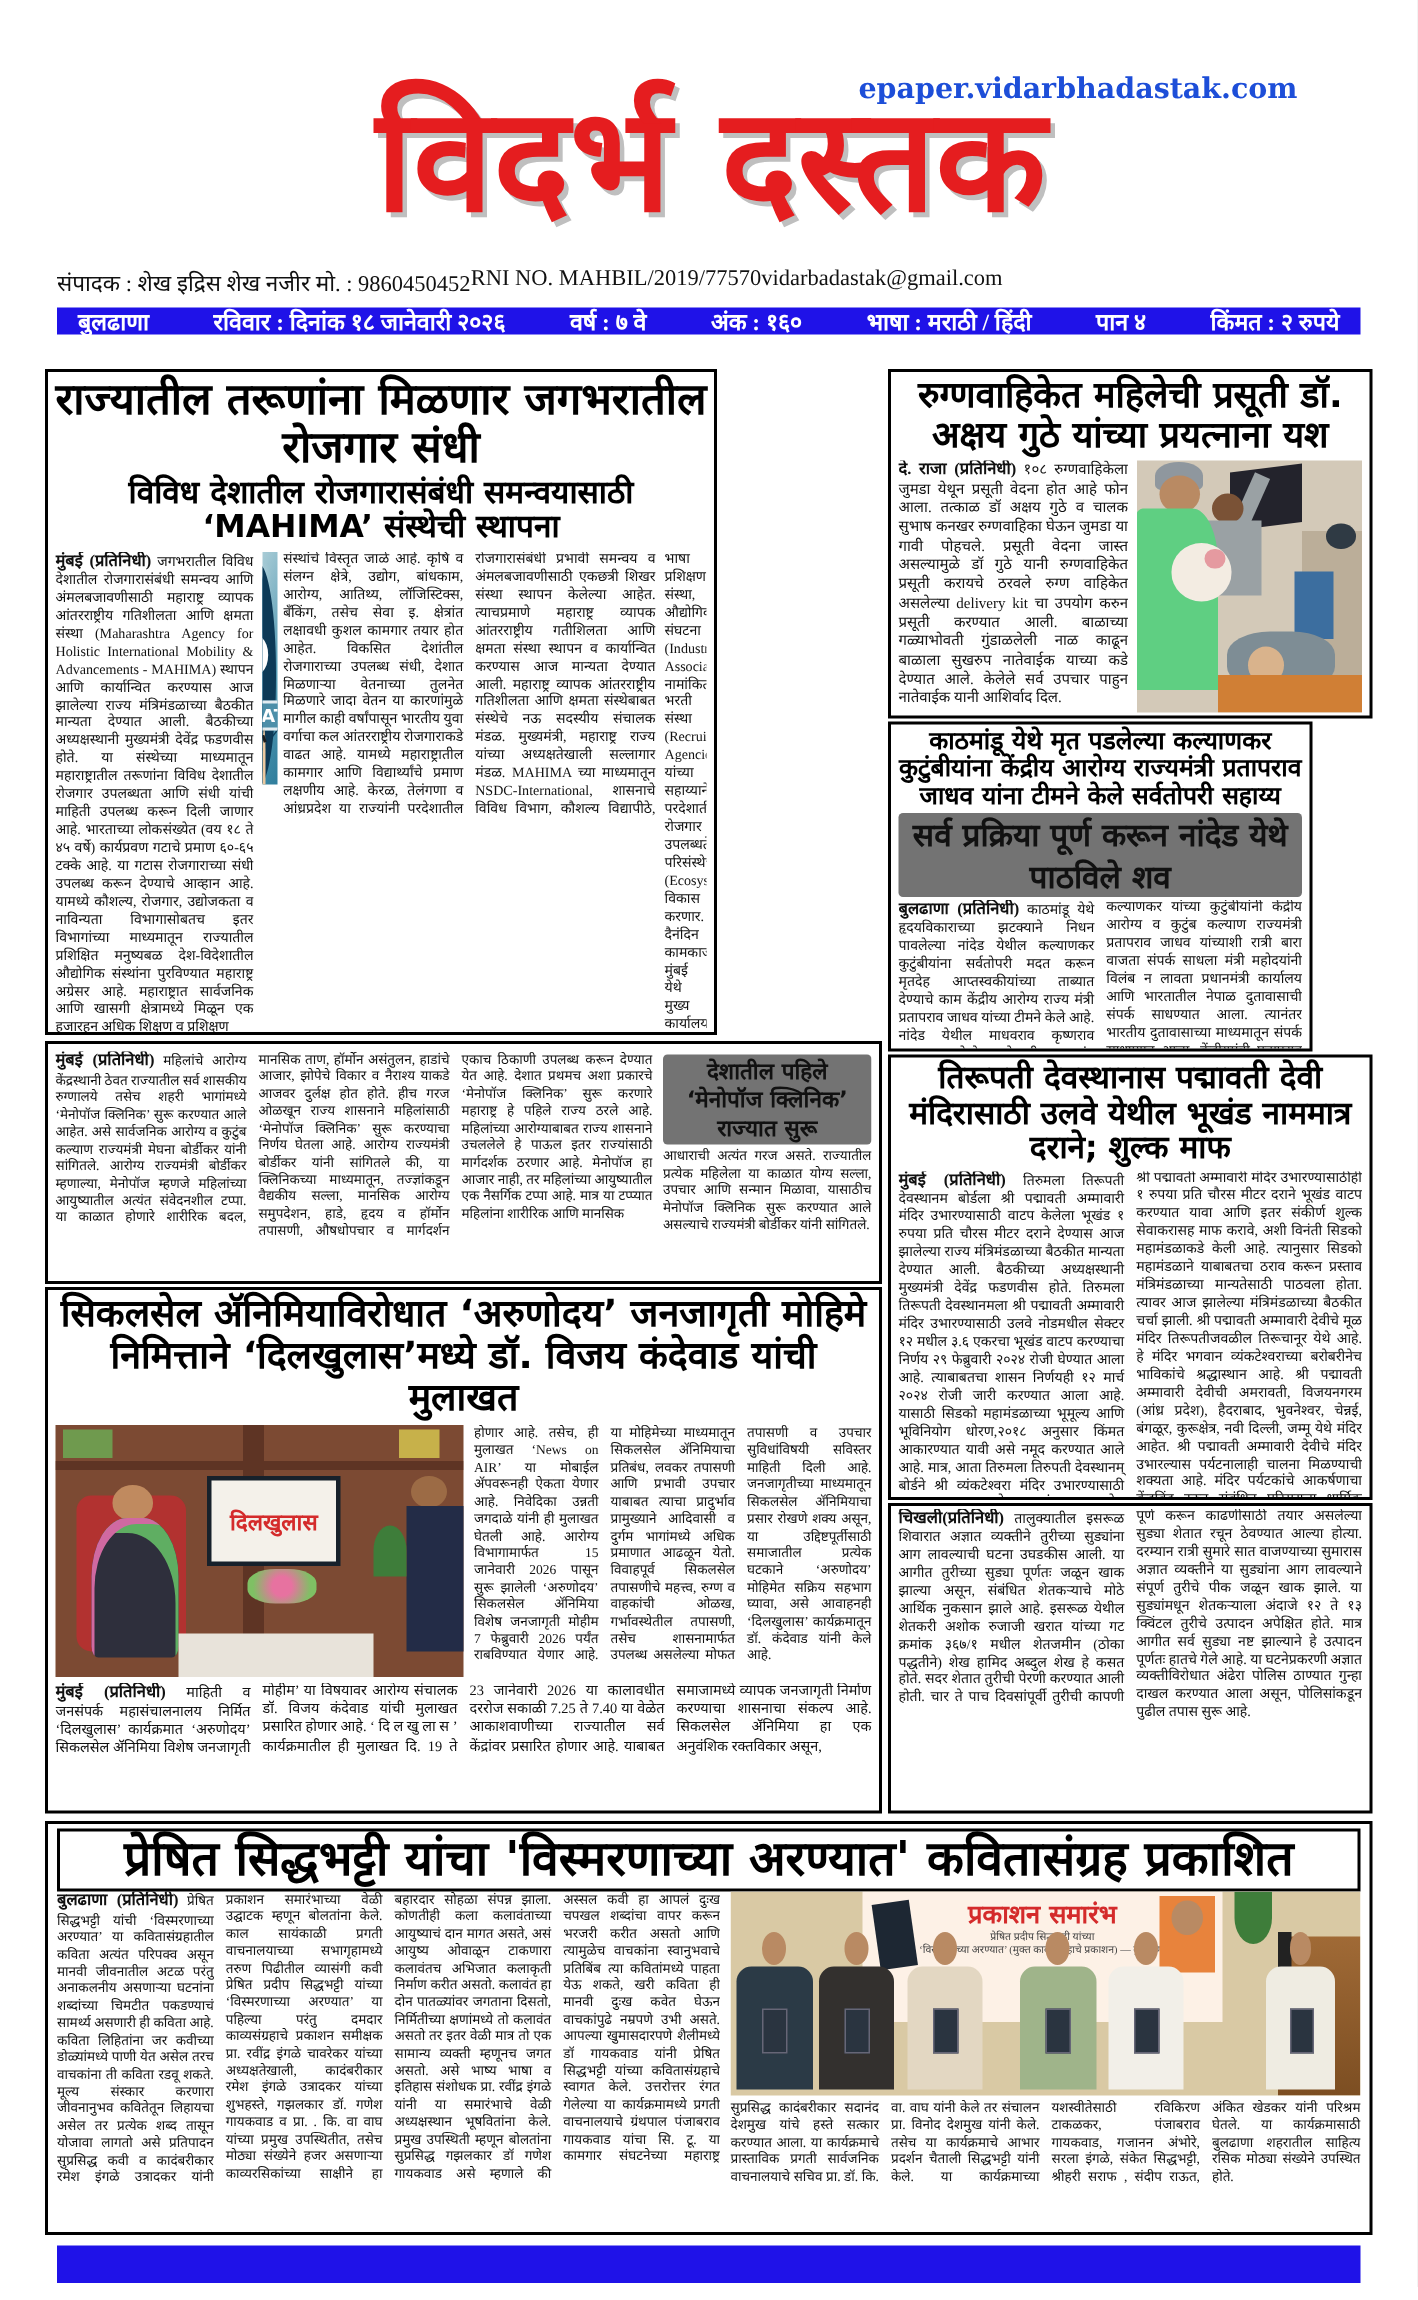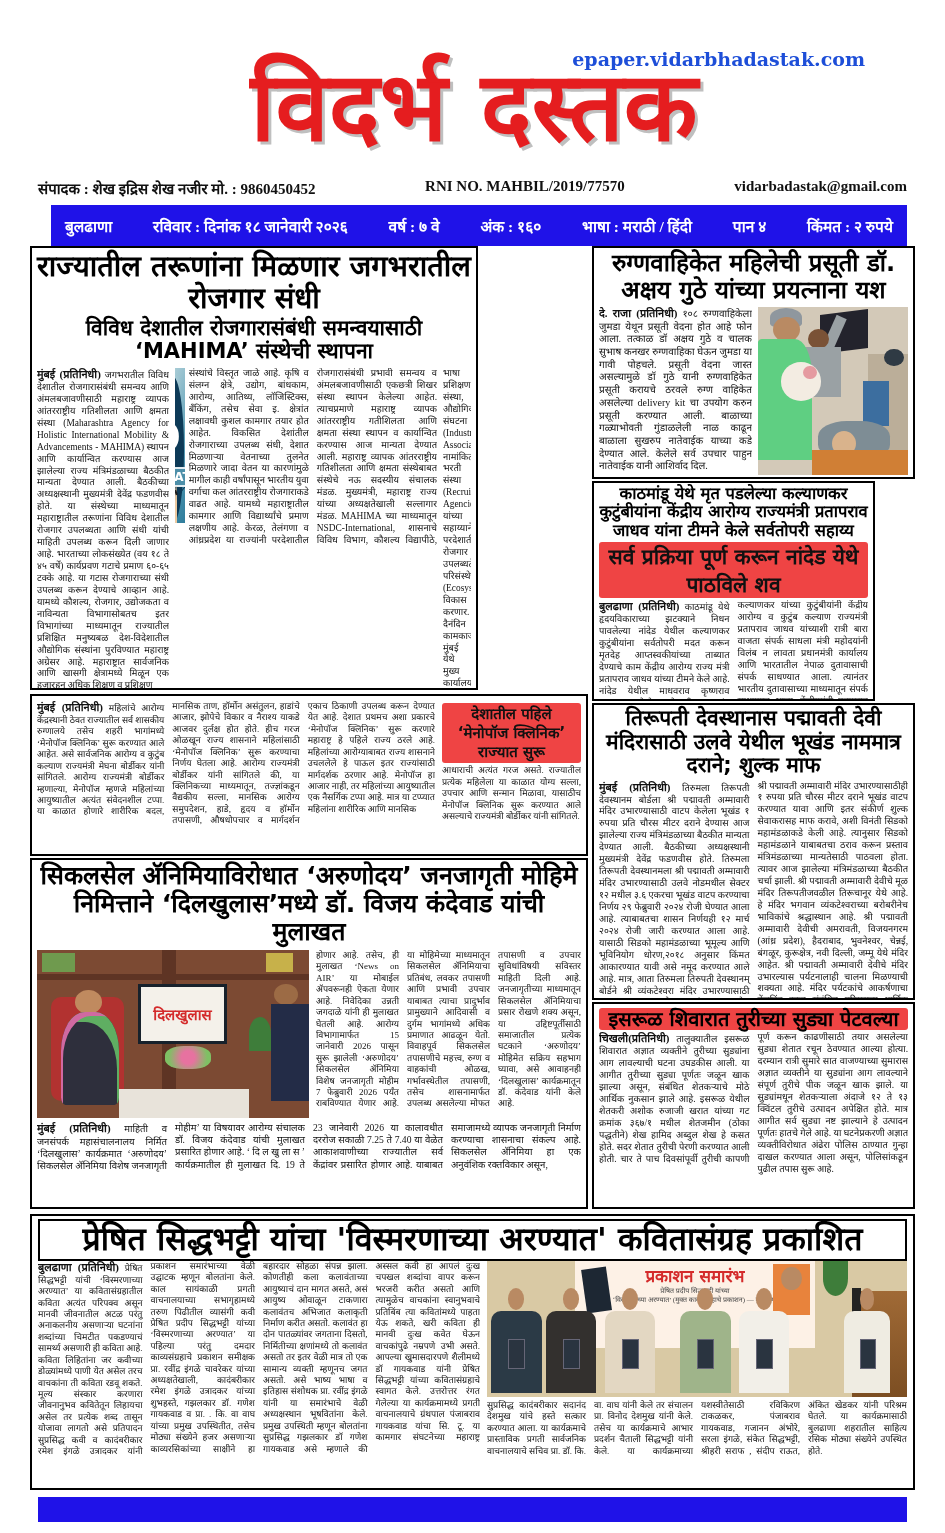--- a/index.html
+++ b/index.html
@@ -7,30 +7,30 @@
         font-family:"Liberation Serif","DejaVu Serif",serif;color:#111;overflow:hidden;}
   
   .tagline{position:absolute;left:150px;top:22px;width:170px;text-align:center;
            font-family:"DejaVu Sans",sans-serif;font-weight:bold;font-size:34px;color:#e51d1f;
            text-shadow:2px 2px 0 #c9c9c9;}
   .mast-title{position:absolute;left:34px;top:52px;width:880px;text-align:center;
            font-family:"DejaVu Sans",sans-serif;font-weight:bold;font-size:96px;line-height:1.15;
            color:#e51d1f;text-shadow:3px 3px 0 #bfbfbf;white-space:nowrap;}
   .website{position:absolute;right:80px;top:48px;font-family:"DejaVu Serif",serif;
            font-weight:bold;font-size:19px;color:#1d4ed8;}
-  .publine{position:absolute;left:38px;right:38px;top:178px;display:flex;justify-content:space-between;
-           font-weight:bold;font-size:15px;}
-  .infobar{position:absolute;left:38px;right:38px;top:205px;height:41px;background:#1f12e8;
+  .publine{position:absolute;left:38px;right:38px;top:178px;display:flex;
+           font-weight:normal;font-size:15px;}
+  .infobar{position:absolute;left:38px;right:38px;top:205px;height:18px;background:#1f12e8;
            color:#fff;font-weight:bold;font-size:15.5px;display:flex;align-items:center;
-           justify-content:space-between;padding:0 14px;margin-left:13px;}
+           justify-content:space-between;padding:0 14px;}
   
   .art{position:absolute;border:2px solid #000;background:#fff;box-sizing:border-box;
        overflow:hidden;padding:2px 5px;}
   .h-big{font-family:"DejaVu Sans",sans-serif;font-weight:bold;text-align:center;color:#000;line-height:1.12;}
-  .graybar{background:#ef4444;font-family:"DejaVu Sans",sans-serif;font-weight:bold;
+  .graybar{background:#737373;font-family:"DejaVu Sans",sans-serif;font-weight:bold;
            text-align:center;border-radius:3px;margin:2px 0;}
   .byl{font-weight:bold;font-size:11px;}
   .txt{font-size:9.4px;line-height:1.27;text-align:justify;}
   .colwrap2{column-count:2;column-gap:8px;}
   .colwrap3{column-count:3;column-gap:8px;}
   .colwrap4{column-count:4;column-gap:8px;}
   
   .ph-job{position:relative;background:linear-gradient(115deg,#a9ccd6,#56a8] ,#3c89a5);
           background:linear-gradient(115deg,#a9ccd6 0%,#569bb4 55%,#2f7d9c 100%);overflow:hidden;}
   .job-person{position:absolute;left:5%;top:6%;width:17%;height:56%;background:#eef3f4;opacity:.65;
@@ -239,21 +239,20 @@
         <span>होणार आहे. तसेच, ही मुलाखत ‘News on AIR’ या मोबाईल ॲपवरूनही ऐकता येणार आहे. निवेदिका उन्नती जगदाळे यांनी ही मुलाखत घेतली आहे. आरोग्य विभागामार्फत 15 जानेवारी 2026 पासून सुरू झालेली ‘अरुणोदय’ सिकलसेल ॲनिमिया विशेष जनजागृती मोहीम 7 फेब्रुवारी 2026 पर्यंत राबविण्यात येणार आहे. या मोहिमेच्या माध्यमातून सिकलसेल ॲनिमियाचा प्रतिबंध, लवकर तपासणी आणि प्रभावी उपचार याबाबत त्याचा प्रादुर्भाव प्रामुख्याने आदिवासी व दुर्गम भागांमध्ये अधिक प्रमाणात आढळून येतो. विवाहपूर्व सिकलसेल तपासणीचे महत्त्व, रुग्ण व वाहकांची ओळख, गर्भावस्थेतील तपासणी, तसेच शासनामार्फत उपलब्ध असलेल्या मोफत तपासणी व उपचार सुविधांविषयी सविस्तर माहिती दिली आहे. जनजागृतीच्या माध्यमातून सिकलसेल ॲनिमियाचा प्रसार रोखणे शक्य असून, या उद्दिष्टपूर्तीसाठी समाजातील प्रत्येक घटकाने ‘अरुणोदय’ मोहिमेत सक्रिय सहभाग घ्यावा, असे आवाहनही ‘दिलखुलास’ कार्यक्रमातून डॉ. कंदेवाड यांनी केले आहे.</span>
       </div>
     </div>
     <div class="txt colwrap4" style="height:108px;overflow:hidden;margin-top:4px;font-size:9.6px;">
       <b class="byl">मुंबई (प्रतिनिधी)</b>
       <span>माहिती व जनसंपर्क महासंचालनालय निर्मित ‘दिलखुलास’ कार्यक्रमात ‘अरुणोदय’ सिकलसेल ॲनिमिया विशेष जनजागृती मोहीम’ या विषयावर आरोग्य संचालक डॉ. विजय कंदेवाड यांची मुलाखत प्रसारित होणार आहे. ‘ दि ल खु ला स ’ कार्यक्रमातील ही मुलाखत दि. 19 ते 23 जानेवारी 2026 या कालावधीत दररोज सकाळी 7.25 ते 7.40 या वेळेत आकाशवाणीच्या राज्यातील सर्व केंद्रांवर प्रसारित होणार आहे. याबाबत समाजामध्ये व्यापक जनजागृती निर्माण करण्याचा शासनाचा संकल्प आहे. सिकलसेल ॲनिमिया हा एक अनुवंशिक रक्तविकार असून,</span>
     </div>
   </section>
 
   <section class="art" style="left:592px;top:1002px;width:323px;height:207px;">
-    <div class="graybar h-big" style="font-size:20px;">इसरूळ शिवारात तुरीच्या सुड्या पेटवल्या</div>
     <div class="txt colwrap2" style="height:165px;overflow:hidden;">
       <b class="byl">चिखली(प्रतिनिधी)</b>
       <span>तालुक्यातील इसरूळ शिवारात अज्ञात व्यक्तीने तुरीच्या सुड्यांना आग लावल्याची घटना उघडकीस आली. या आगीत तुरीच्या सुड्या पूर्णतः जळून खाक झाल्या असून, संबंधित शेतकऱ्याचे मोठे आर्थिक नुकसान झाले आहे. इसरूळ येथील शेतकरी अशोक रुजाजी खरात यांच्या गट क्रमांक ३६७/१ मधील शेतजमीन (ठोका पद्धतीने) शेख हामिद अब्दुल शेख हे कसत होते. सदर शेतात तुरीची पेरणी करण्यात आली होती. चार ते पाच दिवसांपूर्वी तुरीची कापणी पूर्ण करून काढणीसाठी तयार असलेल्या सुड्या शेतात रचून ठेवण्यात आल्या होत्या. दरम्यान रात्री सुमारे सात वाजण्याच्या सुमारास अज्ञात व्यक्तीने या सुड्यांना आग लावल्याने संपूर्ण तुरीचे पीक जळून खाक झाले. या सुड्यांमधून शेतकऱ्याला अंदाजे १२ ते १३ क्विंटल तुरीचे उत्पादन अपेक्षित होते. मात्र आगीत सर्व सुड्या नष्ट झाल्याने हे उत्पादन पूर्णतः हातचे गेले आहे. या घटनेप्रकरणी अज्ञात व्यक्तीविरोधात अंढेरा पोलिस ठाण्यात गुन्हा दाखल करण्यात आला असून, पोलिसांकडून पुढील तपास सुरू आहे.</span>
     </div>
   </section>
 
   <section class="art" style="left:30px;top:1214px;width:885px;height:276px;padding:3px 6px;">
     <div style="border:2px solid #000;padding:1px 4px;">
       <div class="h-big" style="font-size:32px;">प्रेषित सिद्धभट्टी यांचा 'विस्मरणाच्या अरण्यात' कवितासंग्रह प्रकाशित</div>
     </div>

